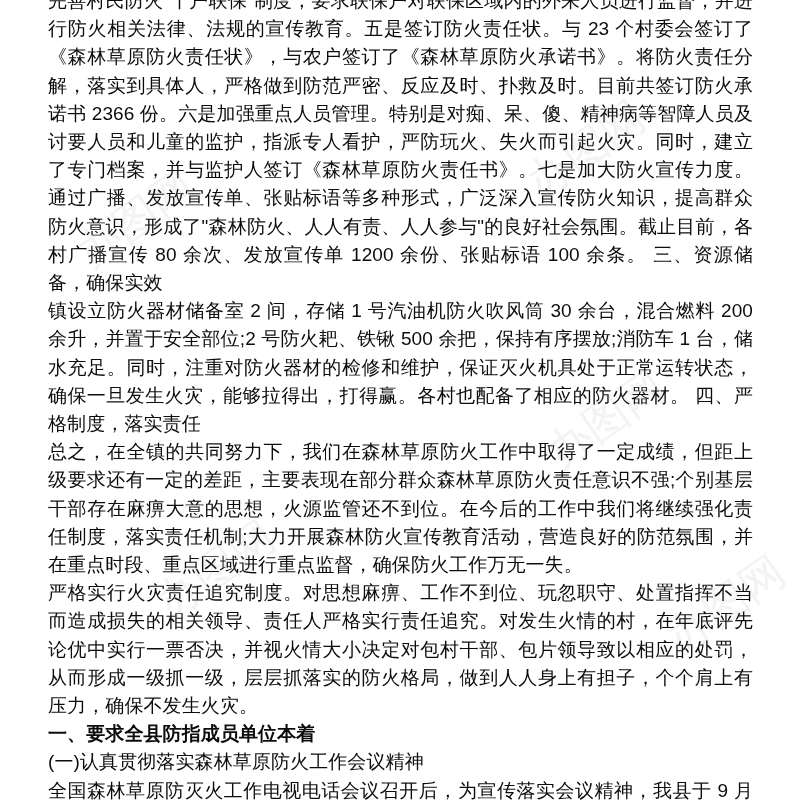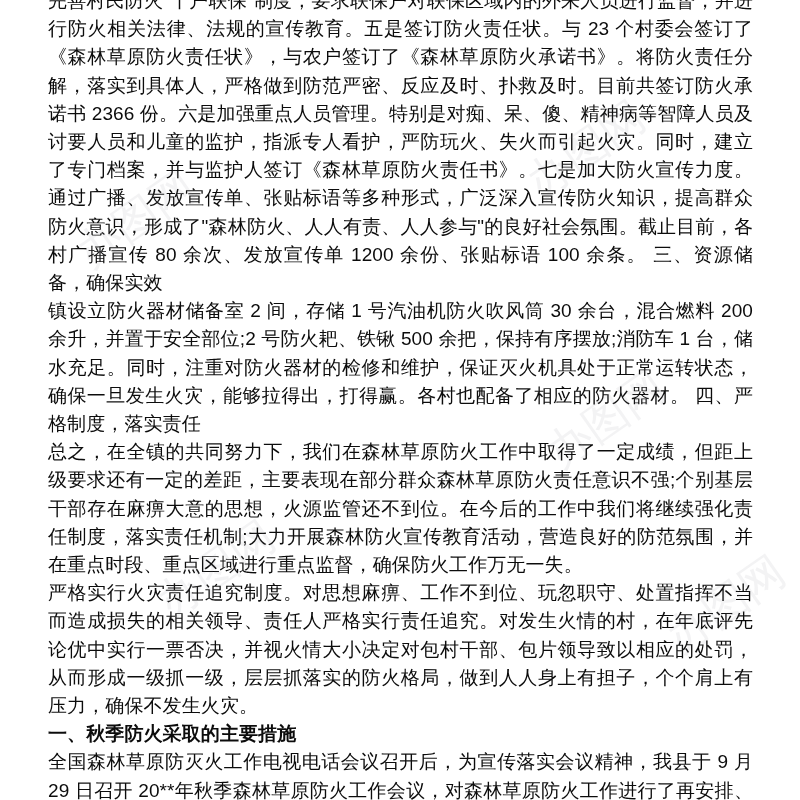--- a/index.html
+++ b/index.html
@@ -58,16 +58,17 @@
 <span class="watermark wm3">办图网</span>
 <span class="watermark wm4">办图网</span>
 <span class="watermark wm5">办图网</span>
 
 <div class="doc-page">
   <div class="doc-text">
       <p class="para body">完善村民防火"十户联保"制度，要求联保户对联保区域内的外来人员进行监督，并进行防火相关法律、法规的宣传教育。五是签订防火责任状。与 23 个村委会签订了《森林草原防火责任状》，与农户签订了《森林草原防火承诺书》。将防火责任分解，落实到具体人，严格做到防范严密、反应及时、扑救及时。目前共签订防火承诺书 2366 份。六是加强重点人员管理。特别是对痴、呆、傻、精神病等智障人员及讨要人员和儿童的监护，指派专人看护，严防玩火、失火而引起火灾。同时，建立了专门档案，并与监护人签订《森林草原防火责任书》。七是加大防火宣传力度。通过广播、发放宣传单、张贴标语等多种形式，广泛深入宣传防火知识，提高群众防火意识，形成了"森林防火、人人有责、人人参与"的良好社会氛围。截止目前，各村广播宣传 80 余次、发放宣传单 1200 余份、张贴标语 100 余条。 三、资源储备，确保实效</p>
       <p class="para body">镇设立防火器材储备室 2 间，存储 1 号汽油机防火吹风筒 30 余台，混合燃料 200 余升，并置于安全部位;2 号防火耙、铁锹 500 余把，保持有序摆放;消防车 1 台，储水充足。同时，注重对防火器材的检修和维护，保证灭火机具处于正常运转状态，确保一旦发生火灾，能够拉得出，打得赢。各村也配备了相应的防火器材。 四、严格制度，落实责任</p>
       <p class="para body">总之，在全镇的共同努力下，我们在森林草原防火工作中取得了一定成绩，但距上级要求还有一定的差距，主要表现在部分群众森林草原防火责任意识不强;个别基层干部存在麻痹大意的思想，火源监管还不到位。在今后的工作中我们将继续强化责任制度，落实责任机制;大力开展森林防火宣传教育活动，营造良好的防范氛围，并在重点时段、重点区域进行重点监督，确保防火工作万无一失。</p>
       <p class="para body">严格实行火灾责任追究制度。对思想麻痹、工作不到位、玩忽职守、处置指挥不当而造成损失的相关领导、责任人严格实行责任追究。对发生火情的村，在年底评先论优中实行一票否决，并视火情大小决定对包村干部、包片领导致以相应的处罚，从而形成一级抓一级，层层抓落实的防火格局，做到人人身上有担子，个个肩上有压力，确保不发生火灾。</p>
-      <p class="para heading">一、秋季防火采取的主要措施</p>
+      <p class="para heading">一、要求全县防指成员单位本着</p>
+      <p class="para body">(一)认真贯彻落实森林草原防火工作会议精神</p>
       <p class="para body">全国森林草原防灭火工作电视电话会议召开后，为宣传落实会议精神，我县于 9 月 29 日召开 20**年秋季森林草原防火工作会议，对森林草原防火工作进行了再安排、再部署，制定印发了多伦县森林草原防火指挥部《关于进入防季防火期的通知》，要求全县防指成员单位本着"预防为主，防消结合，积极消灭"的防火工作方针，进一步加强森林草原防火机制体制建</p>
     </div>
 </div>
 
 </body></html>

